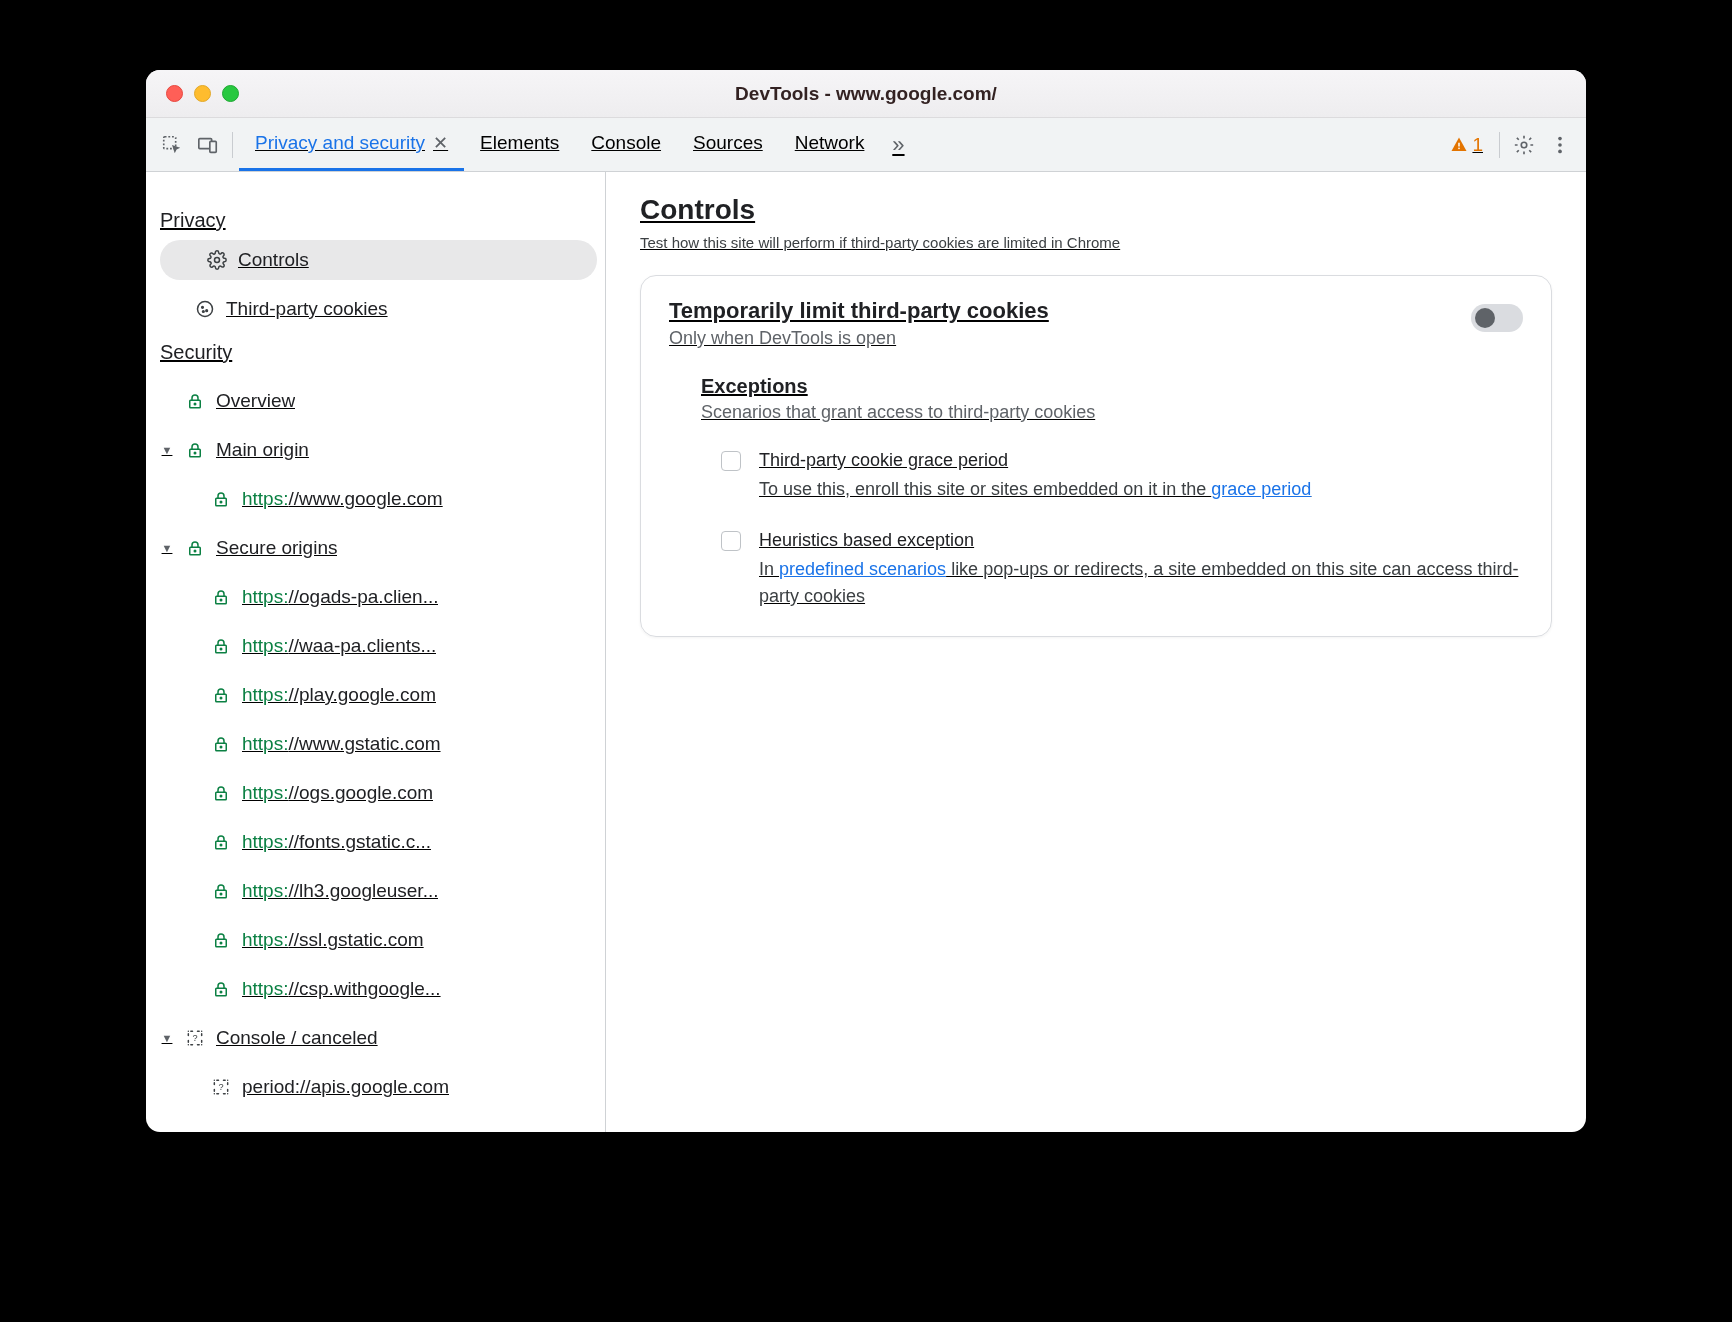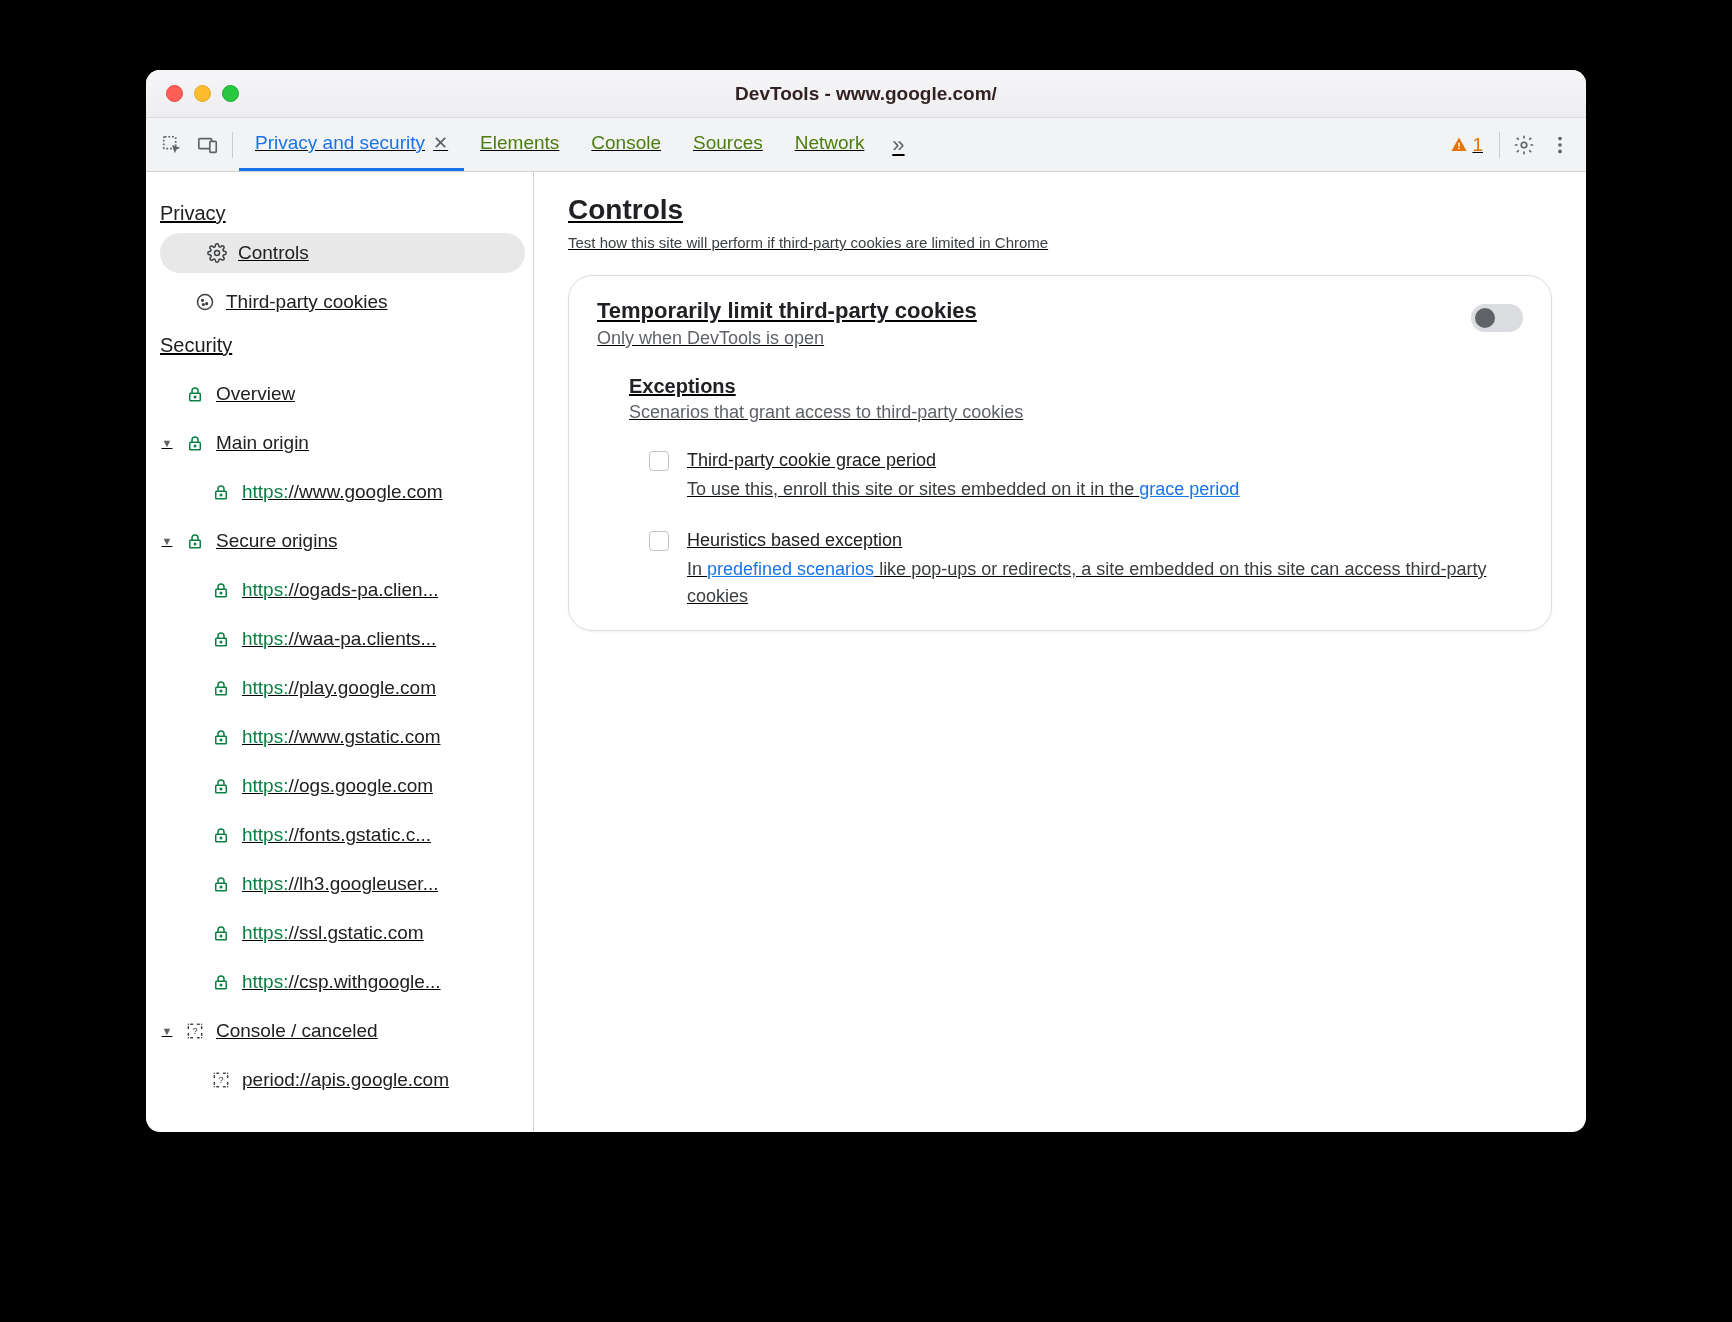--- a/index.html
+++ b/index.html
@@ -64,41 +64,41 @@
     color:#5f6368;
   }
   .toolbar .tabs {
     display:flex; align-items:center; height:100%;
   }
   .toolbar .tab {
     padding: 0 16px;
     height:100%;
     display:flex; align-items:center;
     gap:8px;
-    color:#4d7c0f;
+    color:#000000;
     border-bottom: 3px solid transparent;
     cursor:default;
   }
   .toolbar .tab.active {
     color:#1a73e8;
     border-bottom-color:#1a73e8;
     font-weight: 500;
   }
   .toolbar .tab .close { color:#5f6368; font-size:18px; }
   .toolbar .spacer { flex:1; }
   .toolbar .warn { color:#e37400; display:flex; align-items:center; gap:4px; font-weight:500; padding:0 10px;}
   .toolbar .sep { width:1px; height:26px; background:#c9ccd0; margin:0 6px;}
   .body {
     display:flex;
     height: 960px;
   }
   .sidebar {
-    width: 388px;
+    width: 460px;
     border-right: 1px solid #cfd2d5;
-    padding-top: 18px;
+    padding-top: 25px;
     overflow:hidden;
   }
   .section-header {
     font-size: 20px;
     font-weight: 500;
     color:#202124;
     padding: 12px 14px 8px;
   }
   .tree-item {
     display:flex; align-items:center;
@@ -132,22 +132,22 @@
     font-weight:700;
     color:#202124;
   }
   .content .subtitle {
     font-size: 15px;
     color:#3c4043;
     margin-bottom: 24px;
   }
   .card {
     border: 1px solid #dadce0;
-    border-radius: 24px;
-    padding: 22px 28px 20px;
+    border-radius: 16px;
+    padding: 22px 28px 26px;
     box-shadow: 0 1px 3px rgba(0,0,0,0.05);
   }
   .row { display:flex; align-items:flex-start; }
   .row .grow { flex:1; }
   .card-title { font-size:22px; font-weight:600; color:#202124; }
   .card-sub { font-size:18px; color:#5f6368; margin-top:4px;}
   .toggle {
     width:52px; height:28px; border-radius:14px; background:#dadce0;
     position:relative; margin-top:6px;
   }

